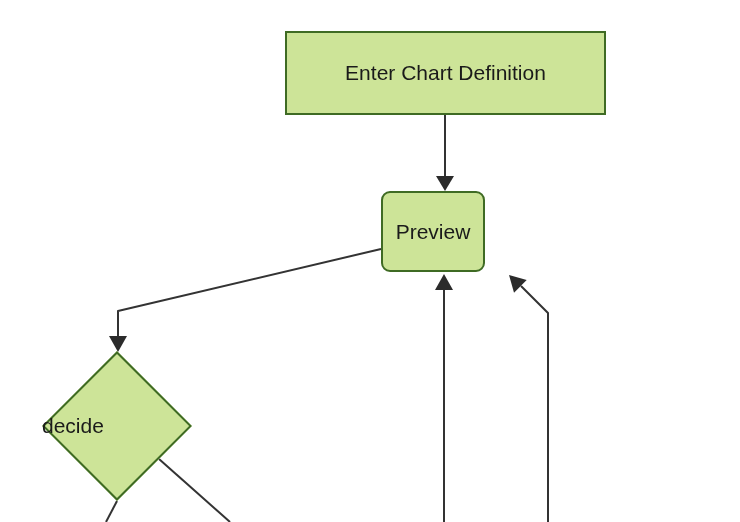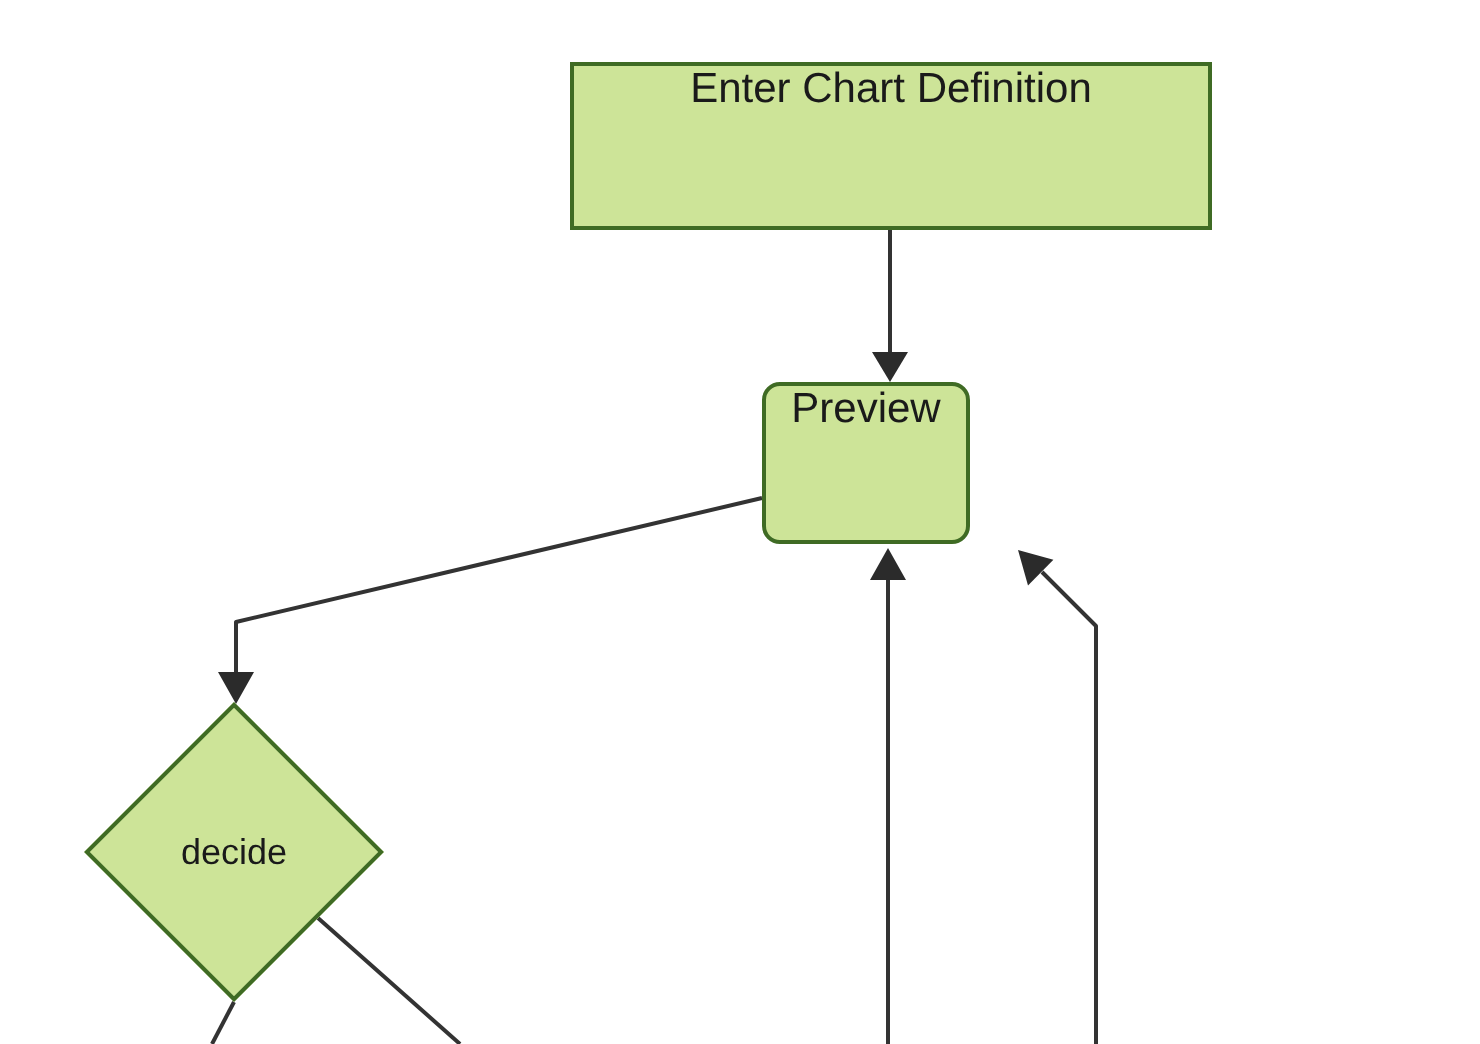--- a/index.html
+++ b/index.html
@@ -29,21 +29,21 @@
   svg.edges polygon {
     fill: var(--arrowhead_color, #2b2b2b);
     stroke: none;
   }
   .node {
     position: absolute;
     box-sizing: border-box;
     background: var(--node_fill, #cde498);
     border: 2px solid var(--node_border, #3f6b24);
     display: flex;
-    align-items: flex-start;
+    align-items: center;
     justify-content: center;
     color: var(--text_color, #1a1a1a);
     font-size: 21px;
     white-space: nowrap;
   }
   .node-rect {
     left: 285px; top: 31px;
     width: 321px; height: 84px;
   }
   .node-rounded {
@@ -58,23 +58,23 @@
     width: 106px; height: 106px;
     background: var(--node_fill, #cde498);
     border: 2px solid var(--node_border, #3f6b24);
     transform: rotate(45deg);
   }
   .node-diamond-label {
     position: absolute;
     left: 42px; top: 411px;
     width: 150px; height: 30px;
     line-height: 30px;
-    text-align: center;
+    text-align: left;
     color: var(--text_color, #1a1a1a);
-    font-size: 18px;
+    font-size: 21px;
   }
 </style>
 </head>
 <body>
 
 <div class="canvas">
 
   <svg class="edges" viewBox="0 0 740 522" xmlns="http://www.w3.org/2000/svg">
 
     <path d="M445 115 L445 177"></path>

